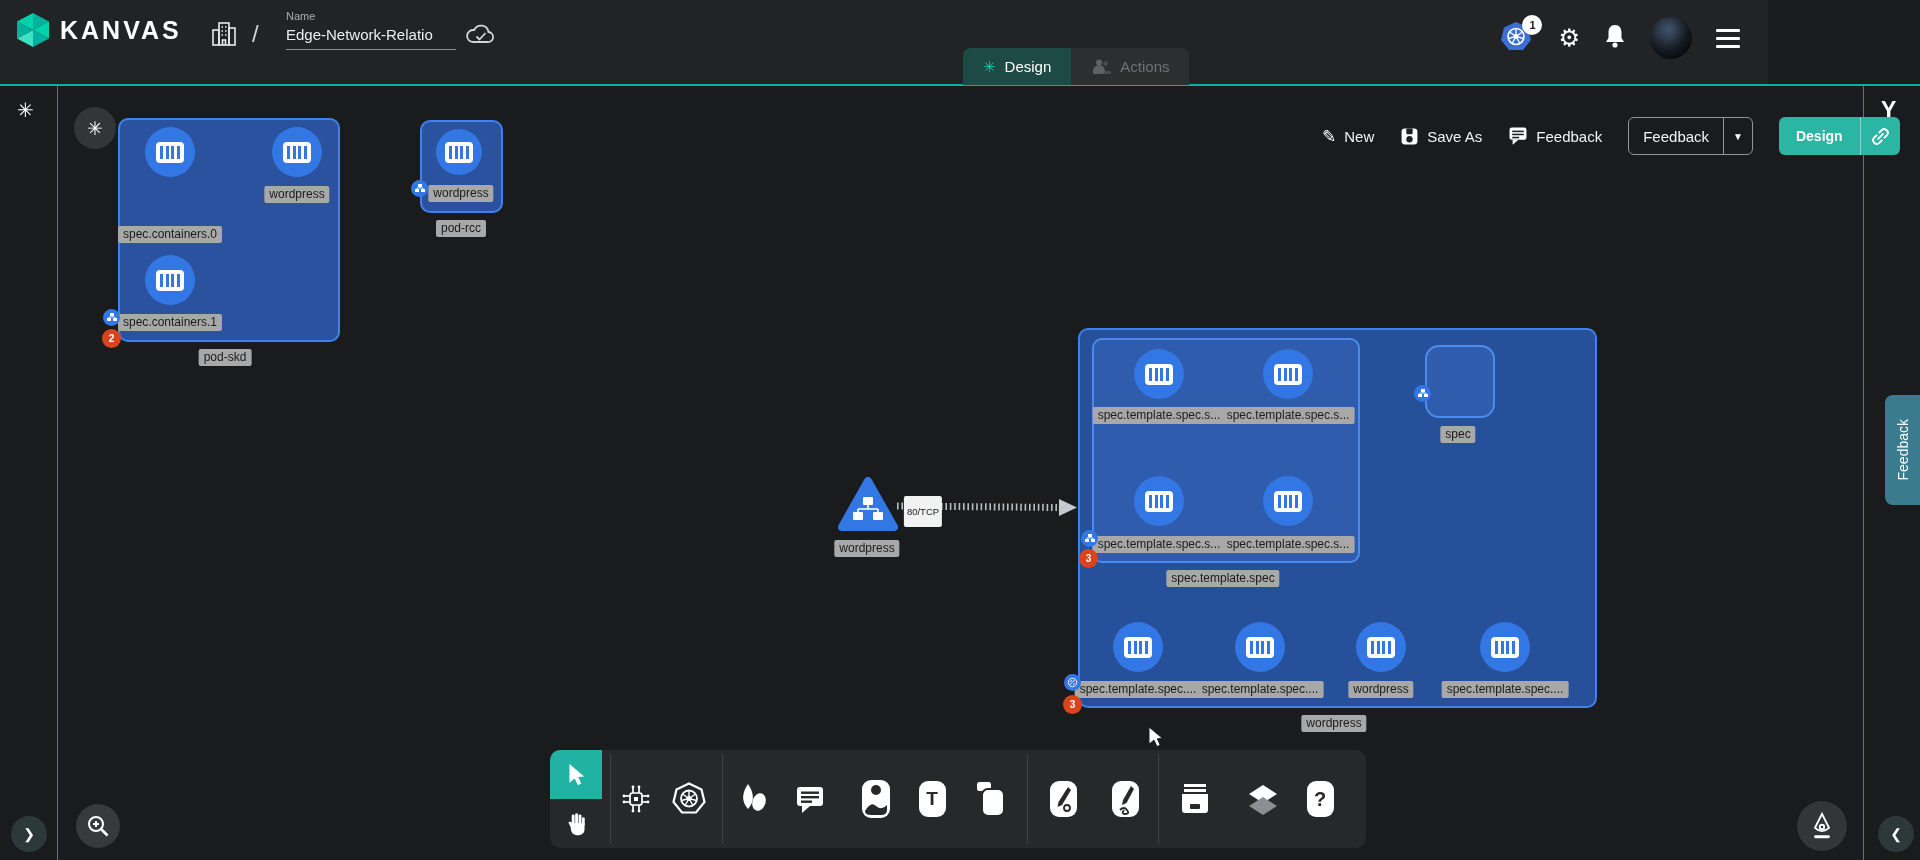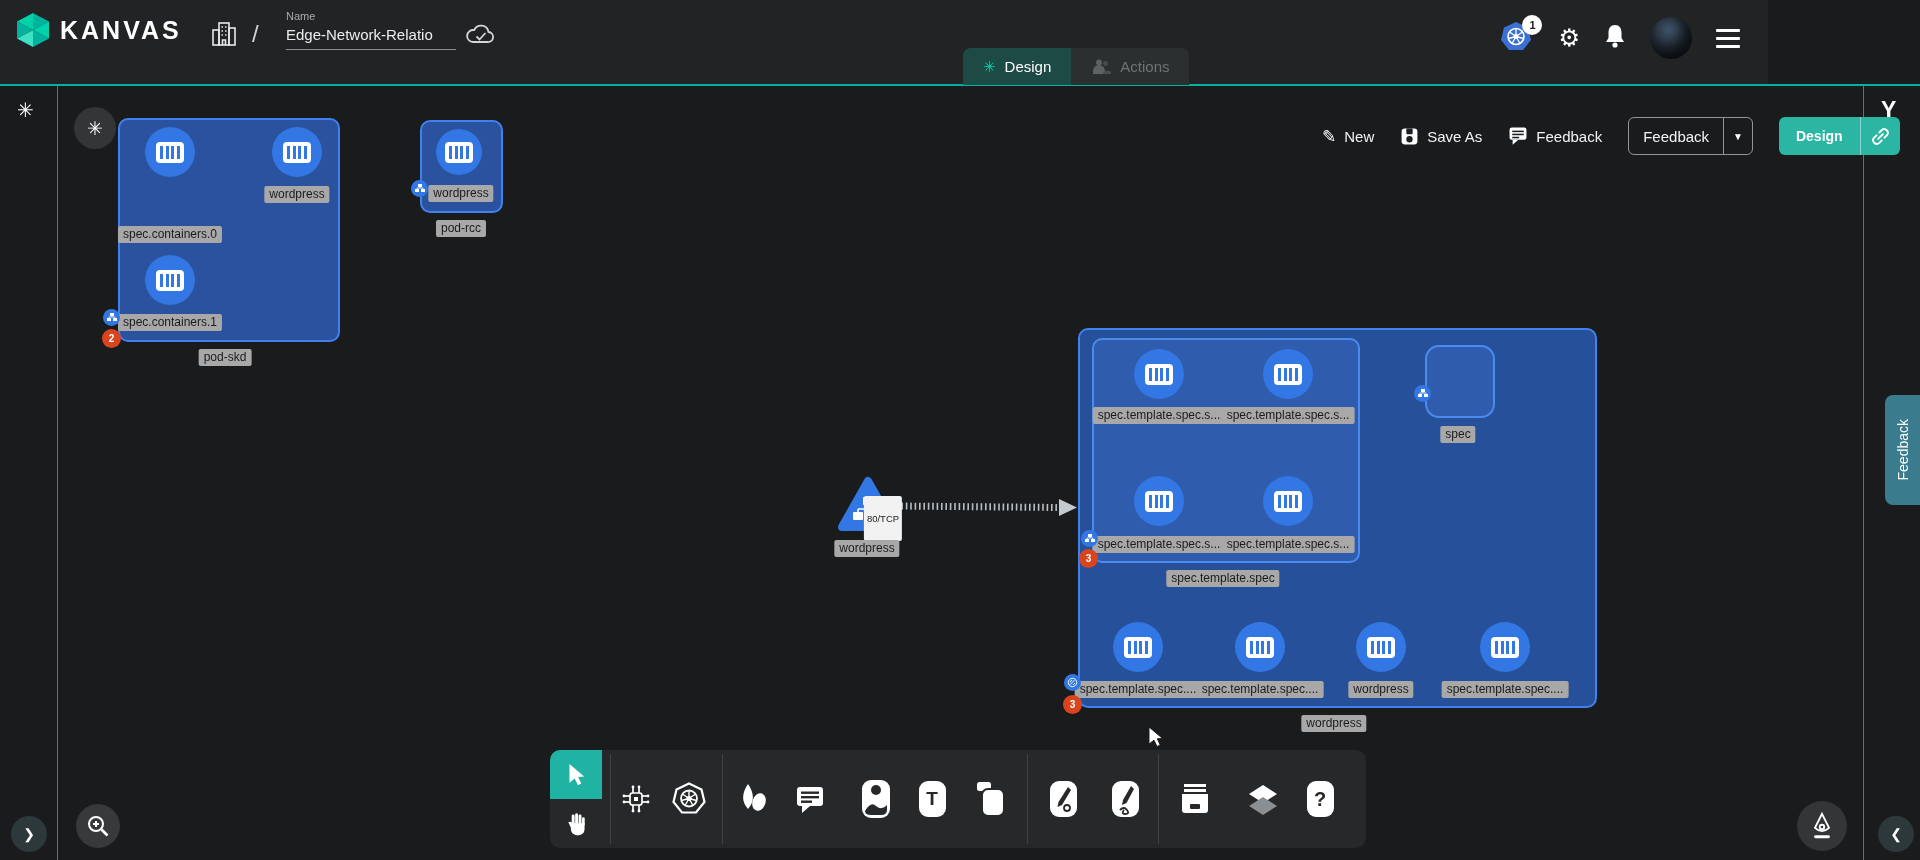--- a/index.html
+++ b/index.html
@@ -56,21 +56,21 @@
   .group { position:absolute; background:#2A529E; border:2px solid #3F82EE; border-radius:10px; }
   .subgroup { background:#2F5CAC; border-color:#4b8bf0; }
   .specbox { background:#2F5CAC; border:2.5px solid #4b8bf0; border-radius:14px; position:absolute; }
   .node { position:absolute; width:50px; height:50px; border-radius:50%; background:#3277E3;
           display:flex; align-items:center; justify-content:center; cursor:pointer; }
   .node.sm { width:46px; height:46px; }
   .cicon { background:#fff; border-radius:4px; width:28px; height:21px; display:flex; align-items:center; justify-content:center; gap:2.5px; }
   .cicon i { display:block; width:3px; height:13px; background:#3277E3; }
   .chip { position:absolute; transform:translateX(-50%); background:#a8a8a8; color:#1b1b1b; font-size:12px;
           line-height:15px; padding:1px 5px; border-radius:2px; white-space:nowrap; z-index:4; }
-  .chip.tiny { font-size:9.5px; line-height:11px; background:#f2f2f2; padding:17px 3px; }
+  .chip.tiny { font-size:9.5px; line-height:11px; background:#f2f2f2; padding:10px 3px;margin-left:40px; }
   .b-blue { position:absolute; width:17px; height:17px; border-radius:50%; background:#3277E3;
             display:flex; align-items:center; justify-content:center; z-index:4; }
   .b-orange { position:absolute; width:19px; height:19px; border-radius:50%; background:#D9441D; color:#fff;
               font-size:10px; font-weight:bold; display:flex; align-items:center; justify-content:center; z-index:4; }
   .edge-svg { position:absolute; z-index:2; }
   .tri-wrap { position:absolute; left:838px; top:476px; width:60px; height:56px; cursor:pointer; }
 
   
   .feedback { position:absolute; left:1885px; top:395px; width:35px; height:110px; background:#3A7B8D;
               border-radius:8px 0 0 8px; display:flex; align-items:center; justify-content:center; cursor:pointer; z-index:8; }

